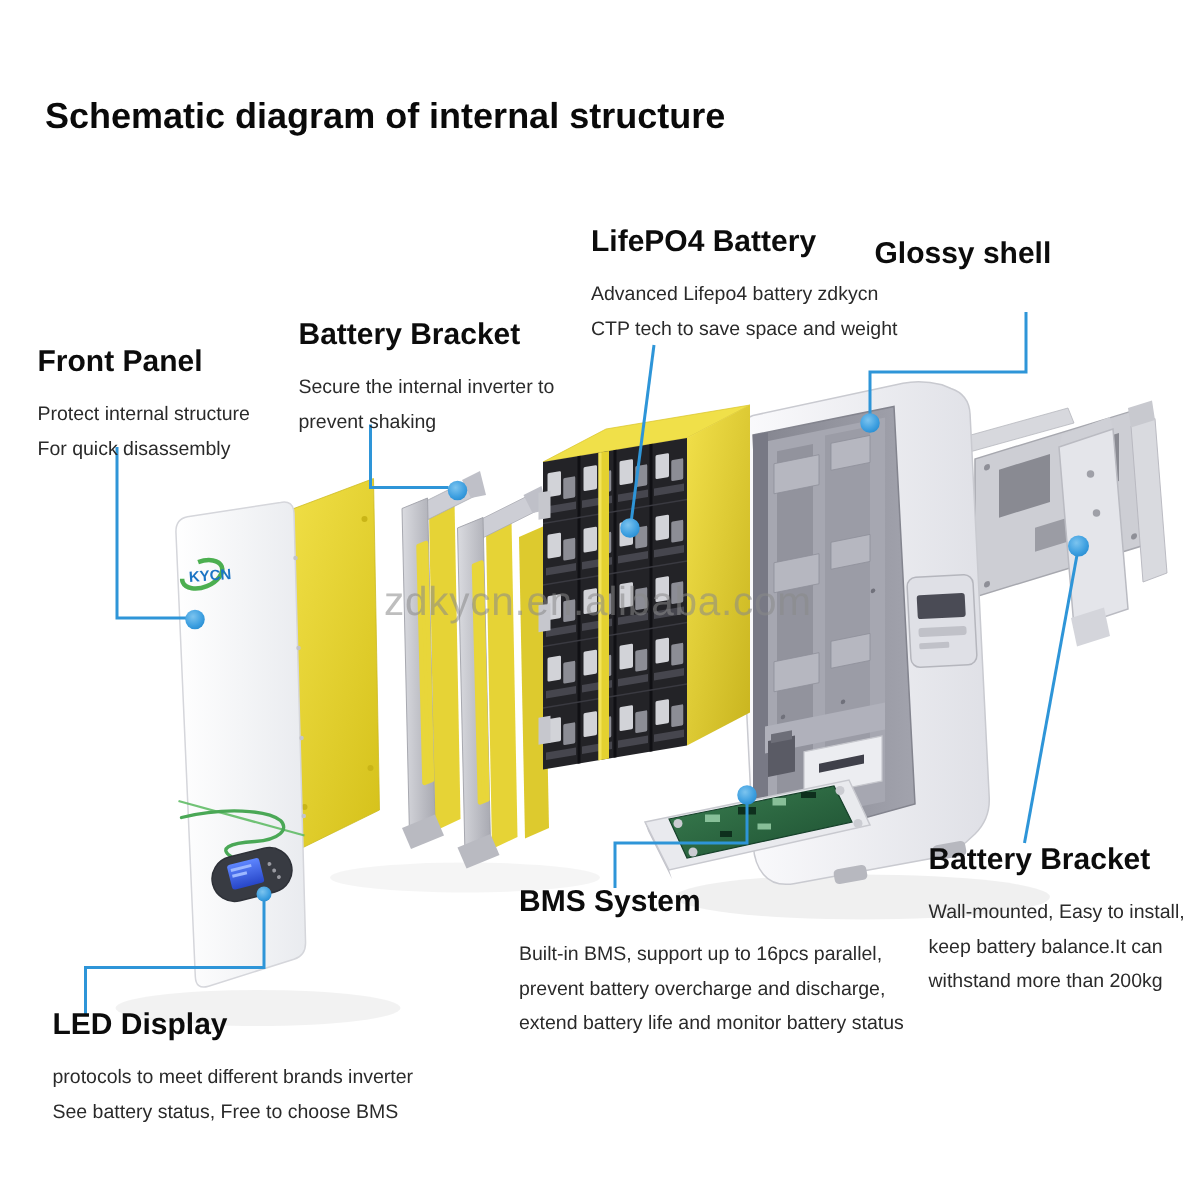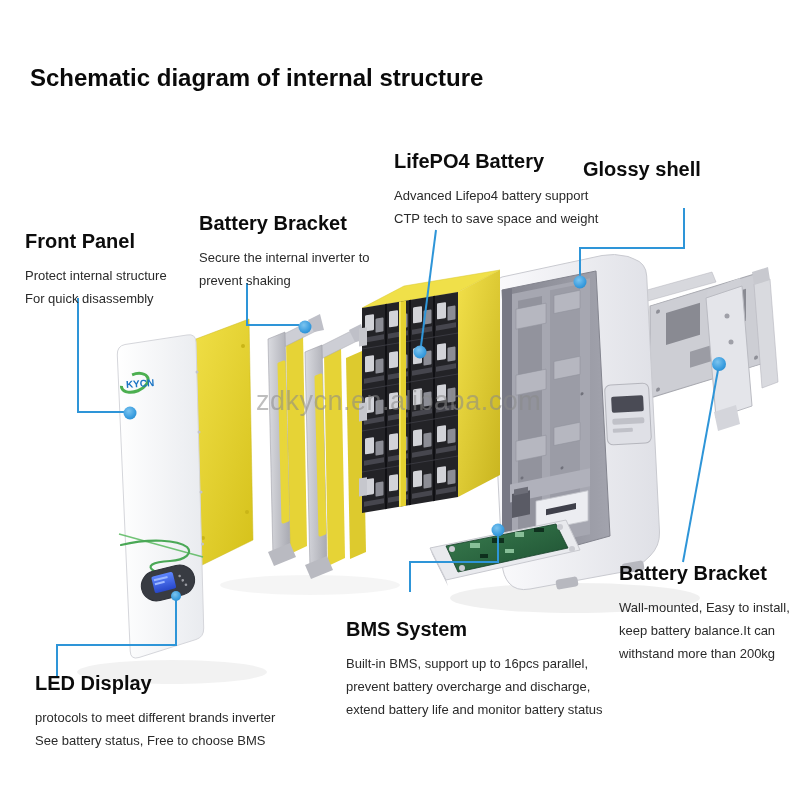--- a/index.html
+++ b/index.html
@@ -10,21 +10,21 @@
              color:#8a8a8a;opacity:.55;letter-spacing:.5px;white-space:nowrap;}
   .page-title{position:absolute;left:30px;top:64px;z-index:3;font-size:24px;
               font-weight:700;color:#0a0a0a;}
   .lbl{position:absolute;z-index:3;}
   .lbl-h{font-size:20px;font-weight:700;color:#0c0c0c;margin:0 0 11px 0;white-space:nowrap;}
   .lbl-b{font-size:13px;color:#2a2a2a;line-height:23px;white-space:nowrap;}
   .lp-front{left:25px;top:230px;}
   .lp-brtop{left:199px;top:212px;}
   .lp-life{left:394px;top:150px;}
   .lp-gloss{left:583px;top:158px;}
-  .lp-bms{left:346px;top:618px;}
+  .lp-bms{left:346px;top:590px;}
   .lp-brright{left:619px;top:562px;}
   .lp-led{left:35px;top:672px;}
 </style>
 </head>
 <body>
 
 <div class="stage">
 
   <svg class="diagram-svg" width="800" height="800" viewBox="0 0 800 800">
     <defs>
@@ -266,21 +266,21 @@
   </div>
 
   <div class="lbl lp-brtop">
     <div class="lbl-h">Battery Bracket</div>
     <div class="lbl-b">Secure the internal inverter to</div>
     <div class="lbl-b">prevent shaking</div>
   </div>
 
   <div class="lbl lp-life">
     <div class="lbl-h">LifePO4 Battery</div>
-    <div class="lbl-b">Advanced Lifepo4 battery support</div>
+    <div class="lbl-b">Advanced Lifepo4 battery zdkycn</div>
     <div class="lbl-b">CTP tech to save space and weight</div>
   </div>
 
   <div class="lbl lp-gloss">
     <div class="lbl-h">Glossy shell</div>
   </div>
 
   <div class="lbl lp-bms">
     <div class="lbl-h">BMS System</div>
     <div class="lbl-b">Built-in BMS, support up to 16pcs parallel,</div>

